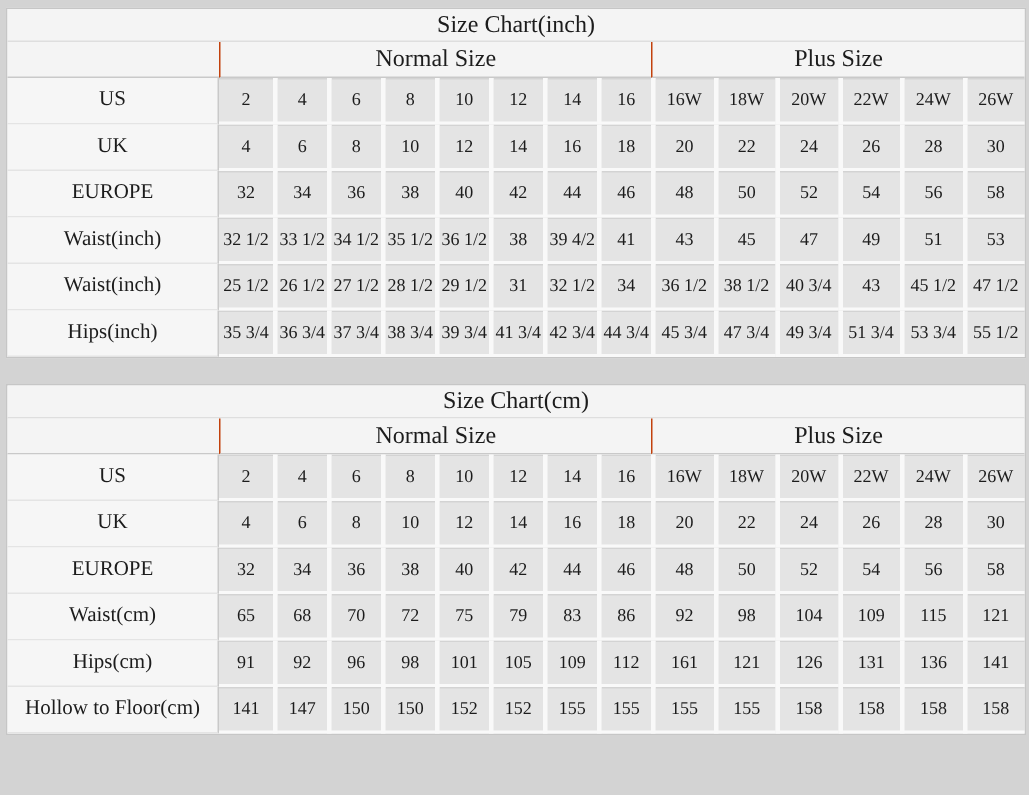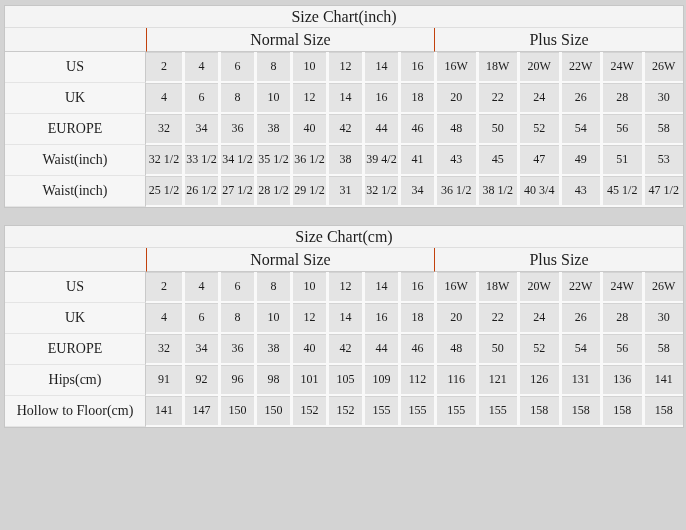--- a/index.html
+++ b/index.html
@@ -182,20 +182,37 @@
             <td class="cell">31</td>
             <td class="cell">32 1/2</td>
             <td class="cell">34</td>
             <td class="cell">36 1/2</td>
             <td class="cell">38 1/2</td>
             <td class="cell">40 3/4</td>
             <td class="cell">43</td>
             <td class="cell">45 1/2</td>
             <td class="cell">47 1/2</td>
           </tr>
+          <tr>
+            <th class="row-label">Hips(inch)</th>
+            <td class="cell">35 3/4</td>
+            <td class="cell">36 3/4</td>
+            <td class="cell">37 3/4</td>
+            <td class="cell">38 3/4</td>
+            <td class="cell">39 3/4</td>
+            <td class="cell">41 3/4</td>
+            <td class="cell">42 3/4</td>
+            <td class="cell">44 3/4</td>
+            <td class="cell">45 3/4</td>
+            <td class="cell">47 3/4</td>
+            <td class="cell">49 3/4</td>
+            <td class="cell">51 3/4</td>
+            <td class="cell">53 3/4</td>
+            <td class="cell">55 1/2</td>
+          </tr>
         </tbody>
     </table>
   </div>
 
   <div class="chart-block">
     <table class="size-chart">
       <colgroup>
         <col class="col-label">
         <col class="col-normal">
           <col class="col-normal">
@@ -268,30 +285,47 @@
             <td class="cell">44</td>
             <td class="cell">46</td>
             <td class="cell">48</td>
             <td class="cell">50</td>
             <td class="cell">52</td>
             <td class="cell">54</td>
             <td class="cell">56</td>
             <td class="cell">58</td>
           </tr>
           <tr>
+            <th class="row-label">Waist(cm)</th>
+            <td class="cell">65</td>
+            <td class="cell">68</td>
+            <td class="cell">70</td>
+            <td class="cell">72</td>
+            <td class="cell">75</td>
+            <td class="cell">79</td>
+            <td class="cell">83</td>
+            <td class="cell">86</td>
+            <td class="cell">92</td>
+            <td class="cell">98</td>
+            <td class="cell">104</td>
+            <td class="cell">109</td>
+            <td class="cell">115</td>
+            <td class="cell">121</td>
+          </tr>
+          <tr>
             <th class="row-label">Hips(cm)</th>
             <td class="cell">91</td>
             <td class="cell">92</td>
             <td class="cell">96</td>
             <td class="cell">98</td>
             <td class="cell">101</td>
             <td class="cell">105</td>
             <td class="cell">109</td>
             <td class="cell">112</td>
-            <td class="cell">116</td>
+            <td class="cell">161</td>
             <td class="cell">121</td>
             <td class="cell">126</td>
             <td class="cell">131</td>
             <td class="cell">136</td>
             <td class="cell">141</td>
           </tr>
           <tr>
             <th class="row-label">Hollow to Floor(cm)</th>
             <td class="cell">141</td>
             <td class="cell">147</td>

